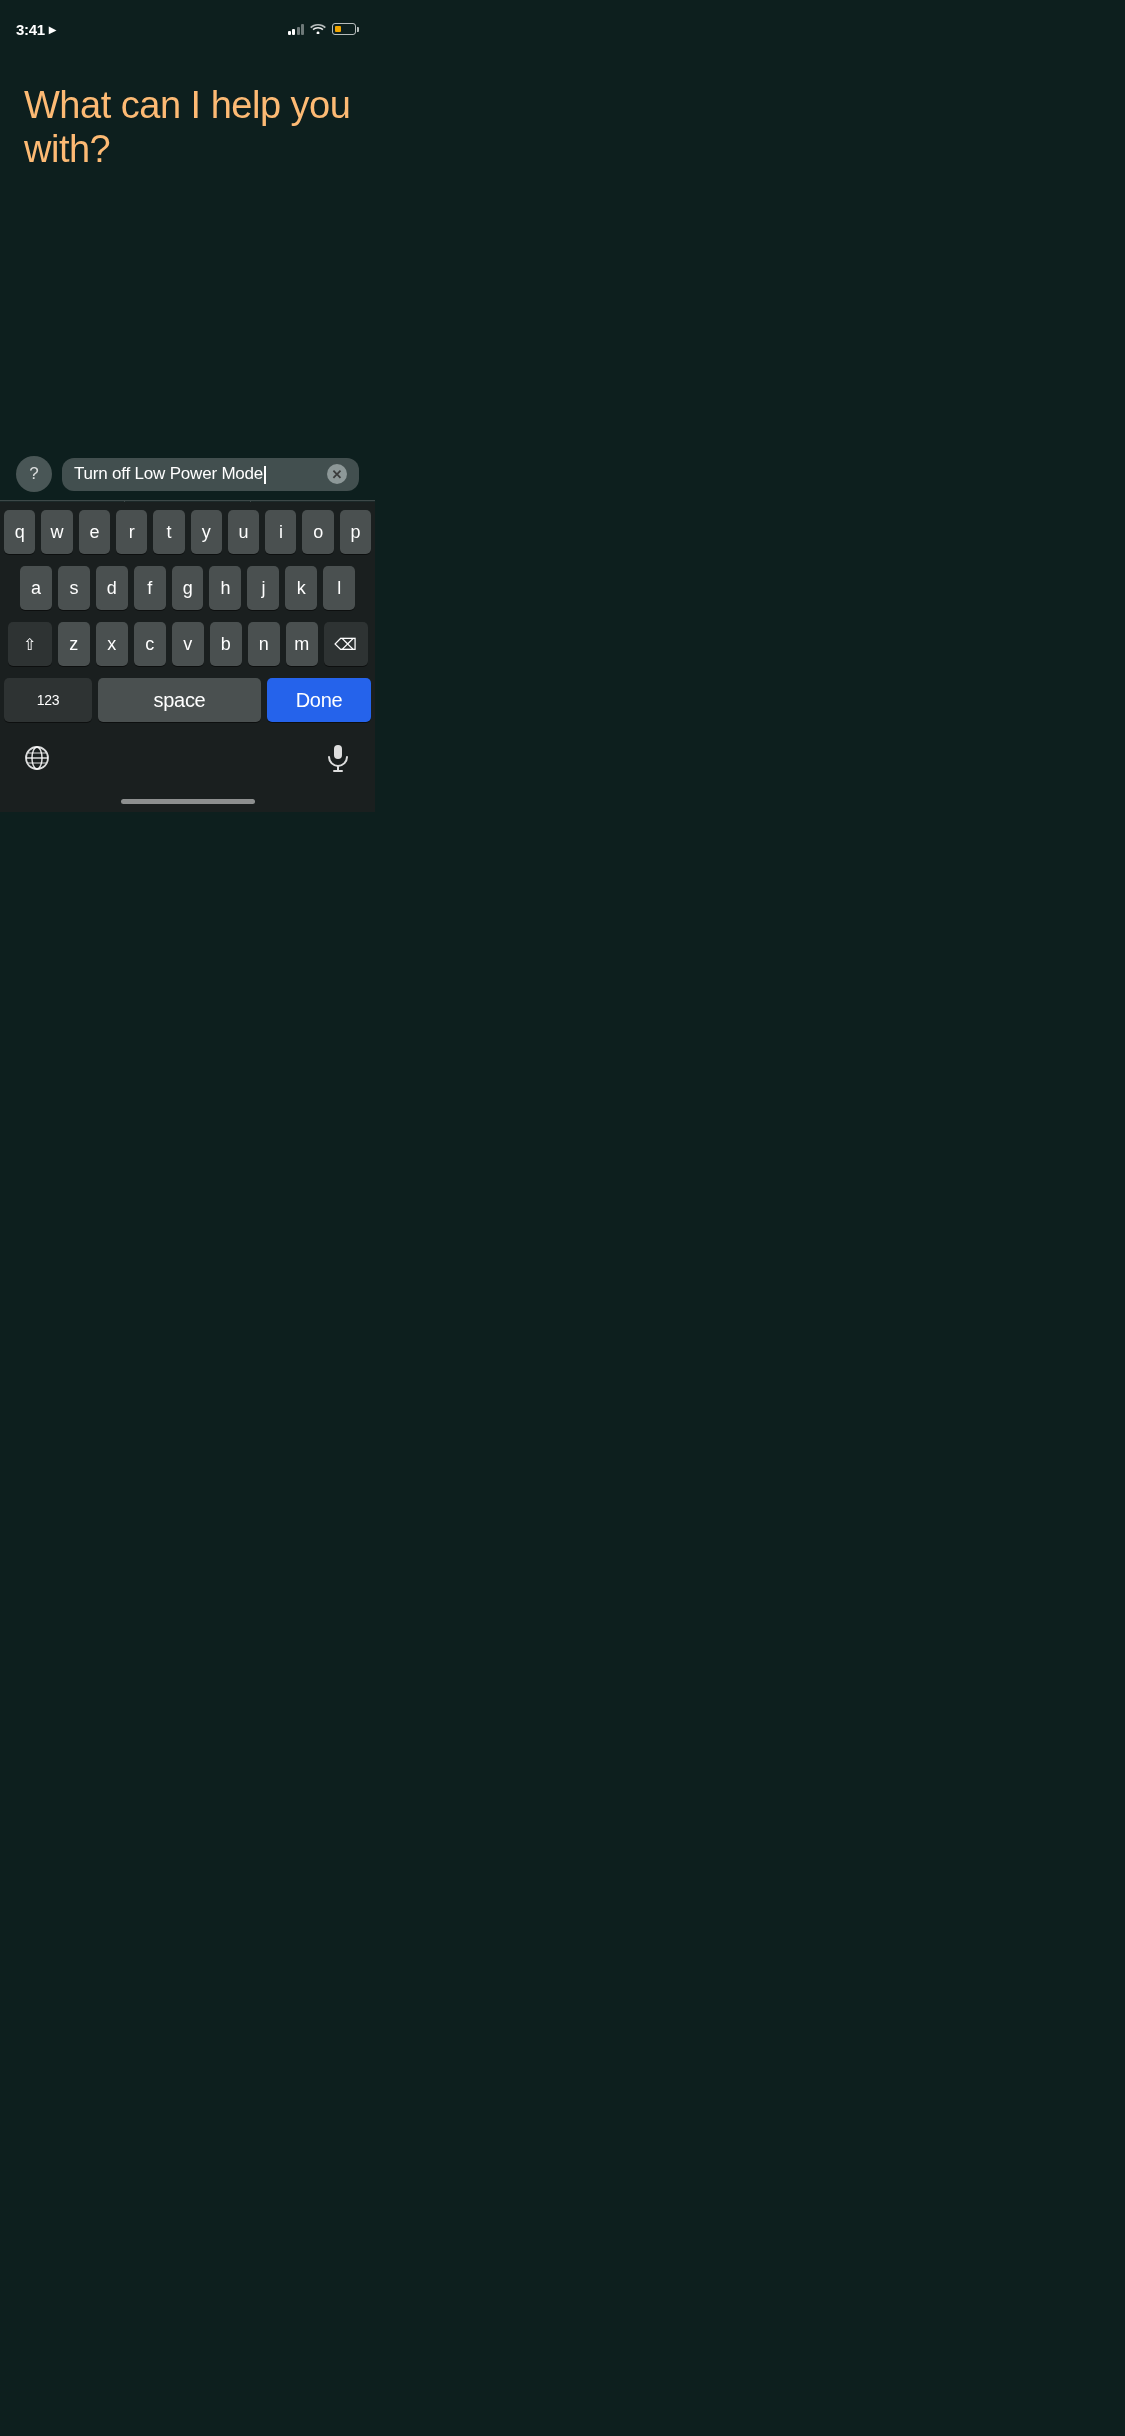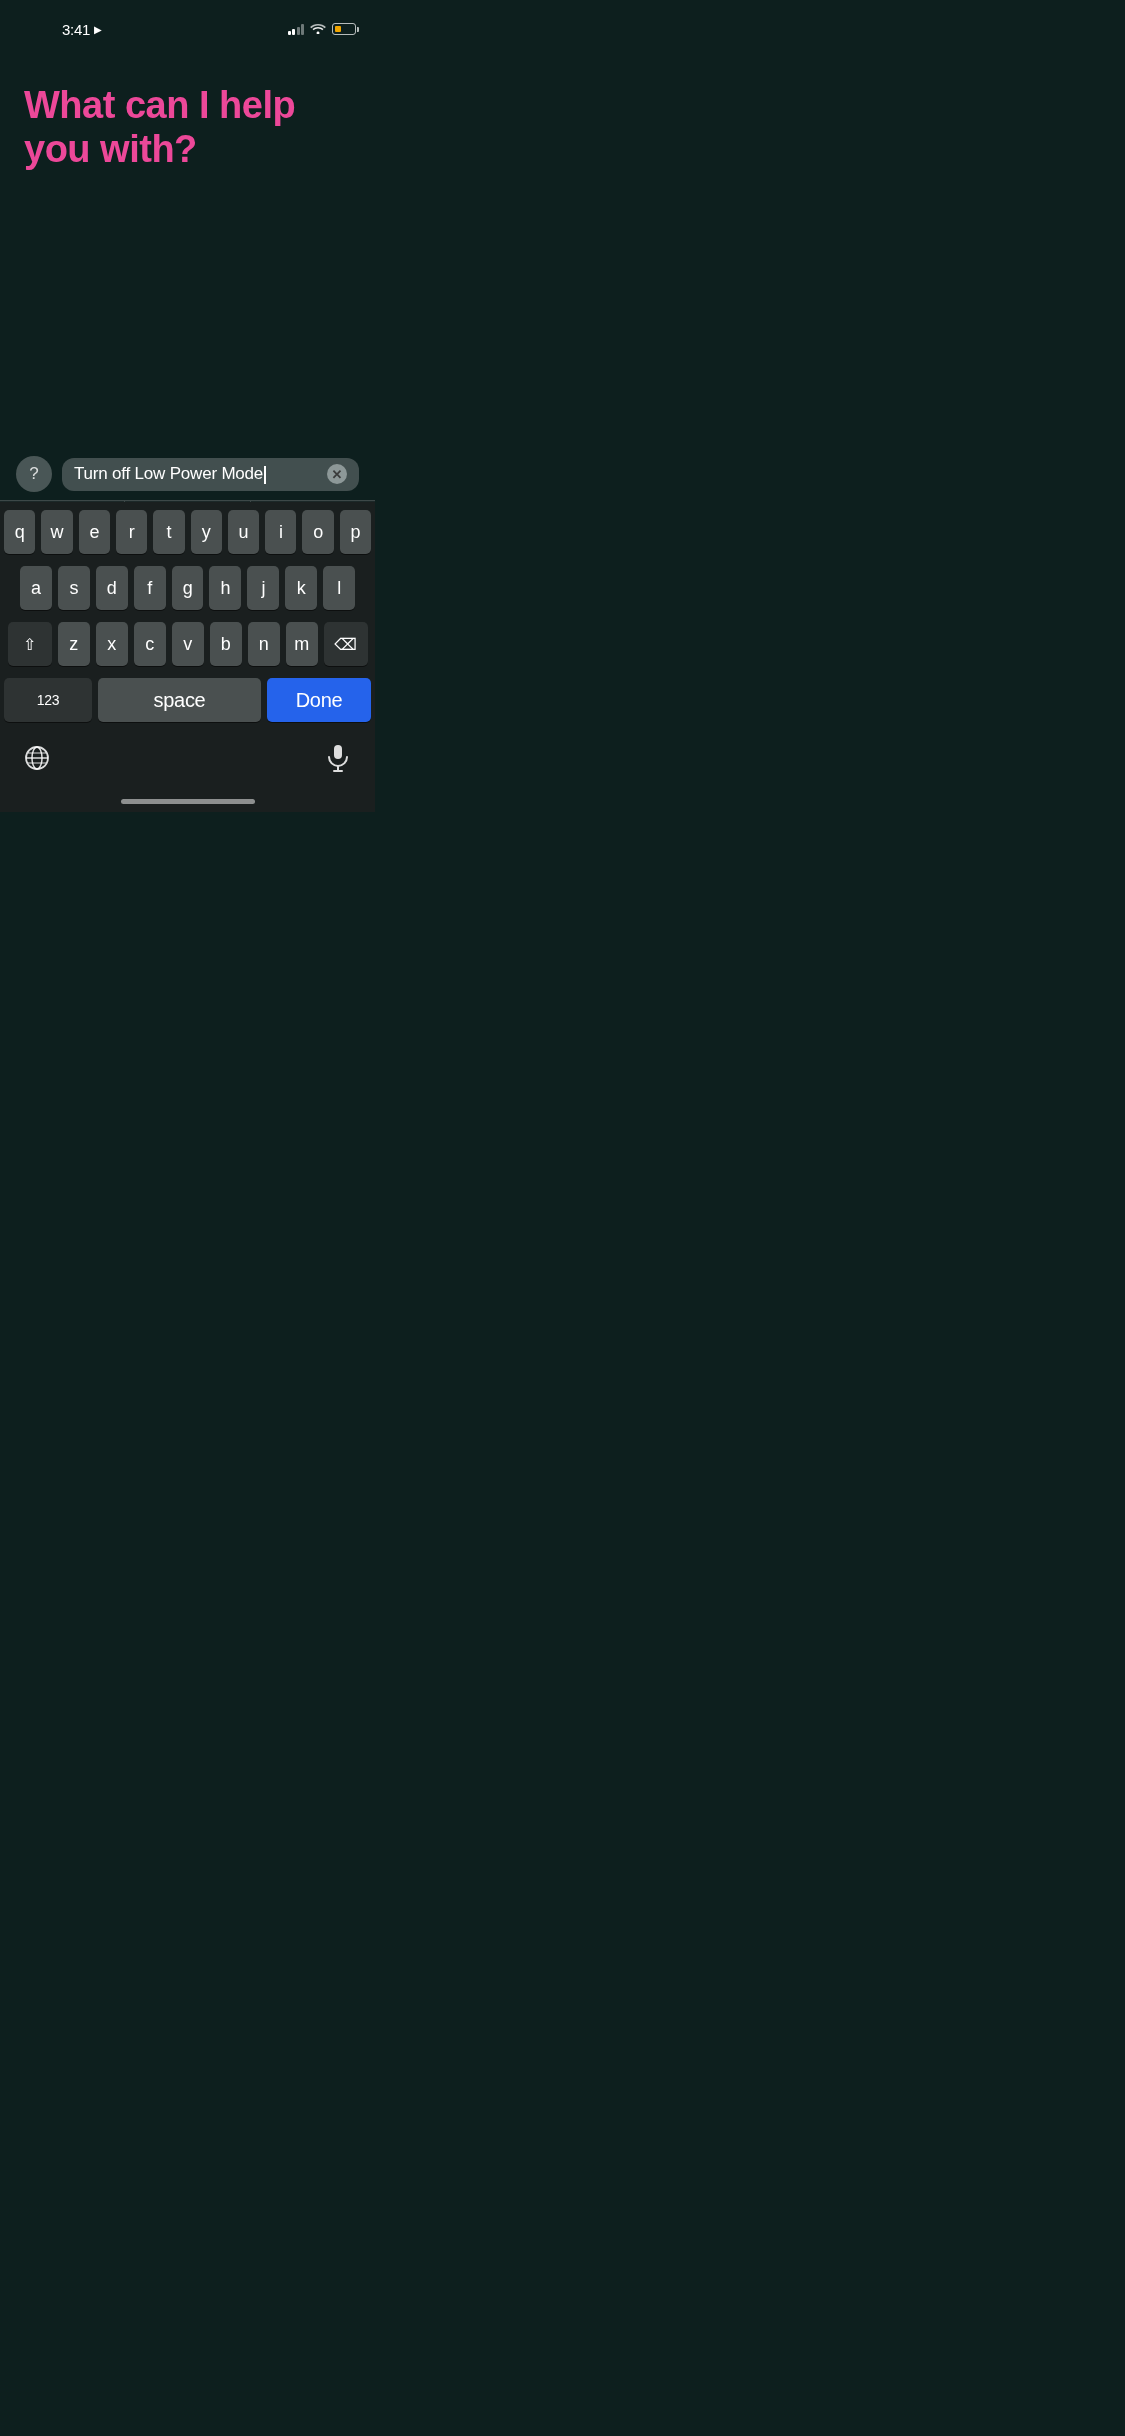--- a/index.html
+++ b/index.html
@@ -19,23 +19,22 @@
     .status-bar {
       display: flex;
       justify-content: space-between;
       align-items: center;
       padding: 14px 16px 0 16px;
       height: 44px;
     }
 
     .status-time {
       font-size: 15px;
-      font-weight: 400;
+      font-weight: 700;
       letter-spacing: -0.3px;
-      margin-left: 46px;
     }
 
     .status-icons {
       display: flex;
       align-items: center;
       gap: 6px;
     }
 
     .signal-bars {
       display: flex;
@@ -86,23 +85,23 @@
       margin-left: 1px;
     }
 
     
     .main-content {
       padding: 40px 24px 20px 24px;
     }
 
     .siri-prompt {
       font-size: 38px;
-      font-weight: 700;
+      font-weight: 400;
       line-height: 1.15;
-      color: #ec4899;
+      color: #fdba74;
       letter-spacing: -0.5px;
     }
 
     
     .search-area {
       position: absolute;
       bottom: 320px;
       left: 0;
       right: 0;
       display: flex;

